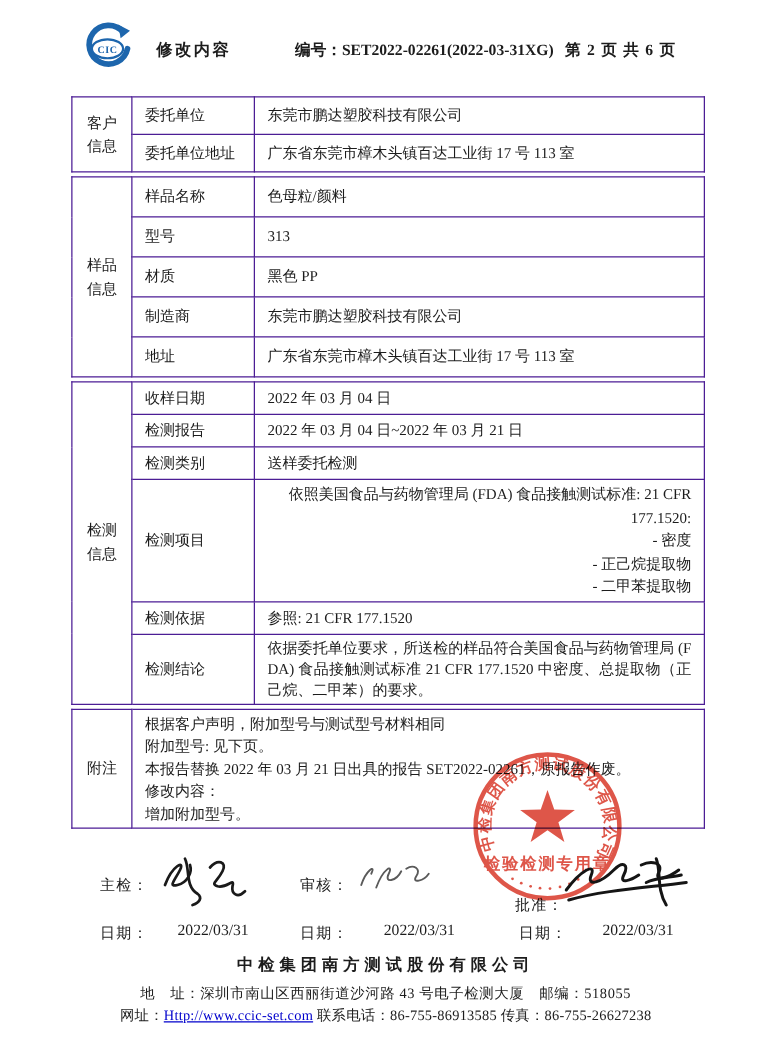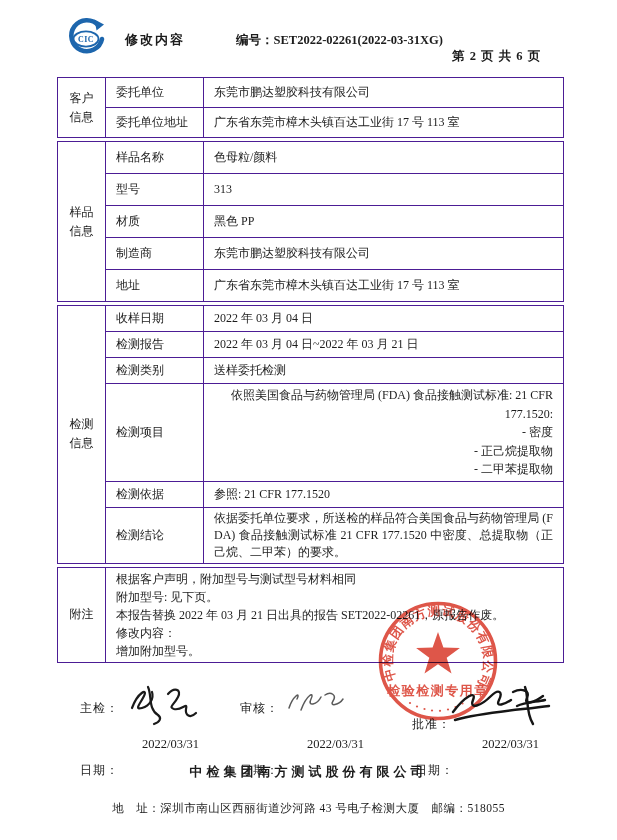--- a/index.html
+++ b/index.html
@@ -5,43 +5,43 @@
   html,body{margin:0;padding:0;background:#ffffff;}
   .page{
     position:relative;width:617px;height:840px;background:#fff;overflow:hidden;
     font-family:"Liberation Serif","DejaVu Serif",serif;color:#1c1c1c;
   }
   
   .header{position:absolute;top:0;left:0;width:617px;height:77px;text-align:center;}
   .logo{position:absolute;left:63px;top:16px;}
   .doc-title{position:absolute;left:125px;top:31px;font-size:13px;font-weight:bold;letter-spacing:2px;}
   .report-no{position:absolute;left:236px;top:32px;font-size:12.5px;font-weight:bold;}
-  .page-info{position:absolute;left:452px;top:32px;font-size:12.5px;font-weight:bold;letter-spacing:1px;margin-top:16px;}
+  .page-info{position:absolute;left:452px;top:32px;font-size:12.5px;font-weight:bold;letter-spacing:1px;}
   
   .tables{position:absolute;top:77px;left:57px;width:506px;}
   table.sec{border-collapse:collapse;table-layout:fixed;width:506px;margin:0 0 3px 0;}
   table.sec td{border:1px solid #4c1d95;font-size:12px;padding:2px 10px;vertical-align:middle;word-break:break-all;}
   td.c1{text-align:center;white-space:pre-line;line-height:19px;padding:2px 3px;}
   .t1 tr{height:30px;}
   .t2 tr{height:32px;}
   .t3 tr.r-simple{height:26px;}
   td.cell-items{line-height:18.5px;padding:3px 10px;white-space:pre-line;text-align:right;}
   td.cell-conclusion{line-height:17px;padding:3px 10px;text-align:justify;}
   td.notes-cell{line-height:18px;padding:4px 10px;white-space:pre-line;}
   
   .sig-label{position:absolute;font-size:12px;letter-spacing:1px;}
-  .date-label{position:absolute;font-size:12px;letter-spacing:1px;margin-top:24px;}
+  .date-label{position:absolute;font-size:12px;letter-spacing:1px;}
   .date-value{position:absolute;font-size:12.5px;}
   .sig{position:absolute;}
   .stamp{position:absolute;left:370px;top:593px;opacity:.86;mix-blend-mode:multiply;z-index:4;}
   .sig-approver{z-index:5;}
   
   .footer{position:absolute;left:0;top:763px;width:617px;text-align:center;}
   .footer-company{font-size:13px;font-weight:bold;letter-spacing:4px;}
-  .footer-line{font-size:11.5px;margin-top:20px;letter-spacing:.5px;}
+  .footer-line{font-size:11.5px;margin-top:6px;letter-spacing:.5px;}
   .footer-line2{font-size:11.5px;margin-top:3px;letter-spacing:.2px;}
   .weblink{color:#0000cc;text-decoration:underline;font-family:"Liberation Serif","DejaVu Serif",serif;}
 </style>
 </head>
 <body>
 
 <div class="page">
 
   <div class="header">
     <svg class="logo" width="46" height="46" viewBox="0 0 46 46">
@@ -223,15 +223,20 @@
   <div class="date-label" style="left:80px;top:738px;">日期：</div>
   <div class="date-value" style="left:142px;top:737px;">2022/03/31</div>
   <div class="date-label" style="left:240px;top:738px;">日期：</div>
   <div class="date-value" style="left:307px;top:737px;">2022/03/31</div>
   <div class="date-label" style="left:415px;top:738px;">日期：</div>
   <div class="date-value" style="left:482px;top:737px;">2022/03/31</div>
 
   <div class="footer">
     <div class="footer-company">中检集团南方测试股份有限公司</div>
     <div class="footer-line">地　址：深圳市南山区西丽街道沙河路 43 号电子检测大厦　邮编：518055</div>
+    <div class="footer-line2">
+      <span>网址：</span><span class="weblink">Http://www.ccic-set.com</span>
+      <span>联系电话：</span><span>86-755-86913585</span>
+      <span>传真：</span><span>86-755-26627238</span>
+    </div>
   </div>
 
 </div>
 
 </body></html>

